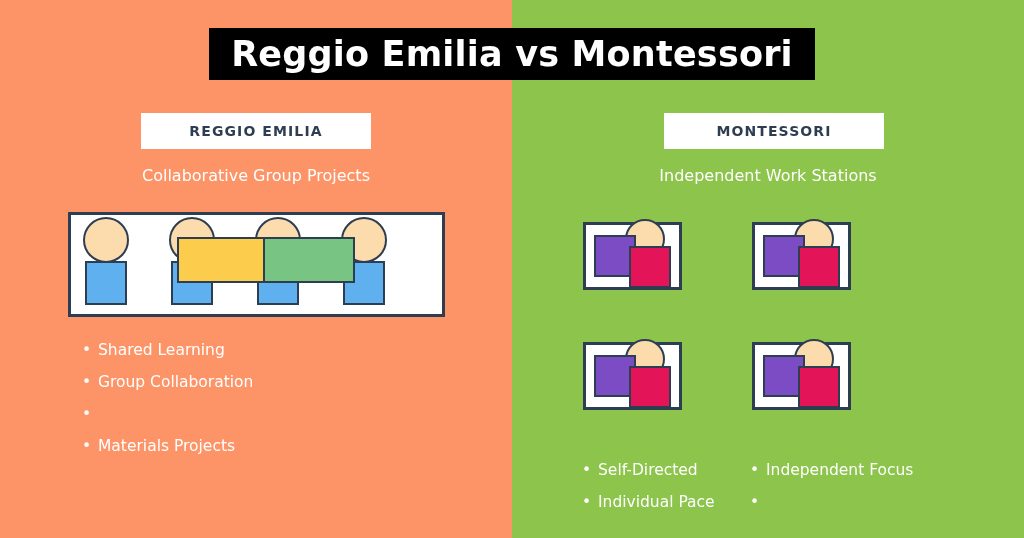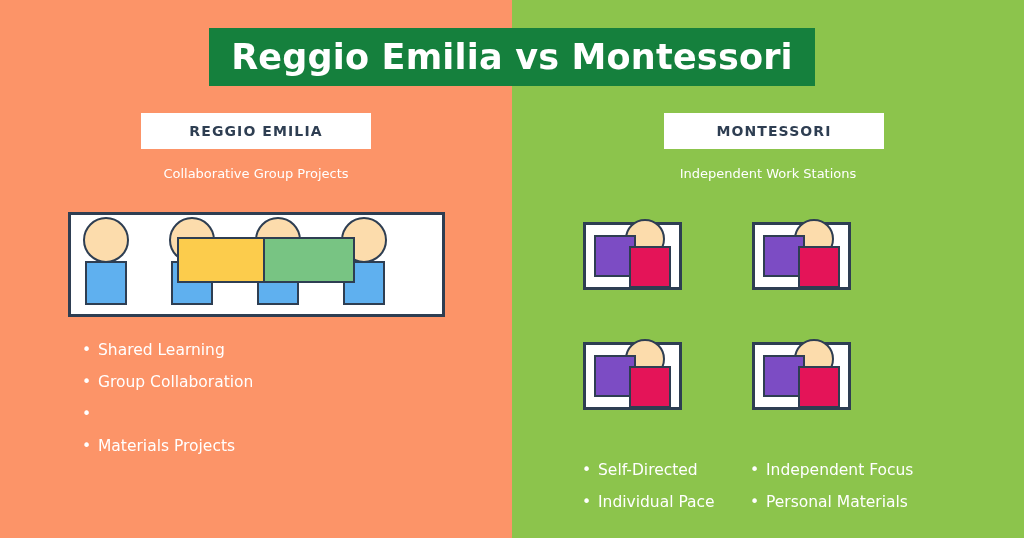--- a/index.html
+++ b/index.html
@@ -27,22 +27,22 @@
   }
   .half.left  { left: 0;   background: #fc9468; }
   .half.right { left: 512px; background: #8cc44c; }
 
   
   .title-bar {
     position: absolute;
     left: 209px;
     top: 28px;
     width: 606px;
-    height: 58px;
-    background: #15803d;
+    height: 52px;
+    background: #000000;
     display: flex;
     align-items: center;
     justify-content: center;
   }
   .title-text {
     color: #ffffff;
     font-size: 35px;
     font-weight: bold;
     letter-spacing: 0.2px;
     white-space: nowrap;
@@ -66,21 +66,21 @@
     font-weight: bold;
     letter-spacing: 1.1px;
     white-space: nowrap;
   }
 
   .col-subtitle {
     position: absolute;
     top: 166px;
     height: 22px;
     color: #ffffff;
-    font-size: 13px;
+    font-size: 16px;
     text-align: center;
     white-space: nowrap;
   }
   .col-subtitle.left  { left: 0;     width: 512px; }
   .col-subtitle.right { left: 512px; width: 512px; }
 
   
   .group-panel {
     position: absolute;
     left: 68px;
@@ -286,17 +286,16 @@
     </li>
   </ul>
 
   <ul class="bullets right-col-b">
     <li>
       <span class="dot">•</span>
       <span>Independent Focus</span>
     </li>
     <li>
       <span class="dot">•</span>
-      <span>Personal Materials</span>
     </li>
   </ul>
 
 </div>
 
 </body></html>

